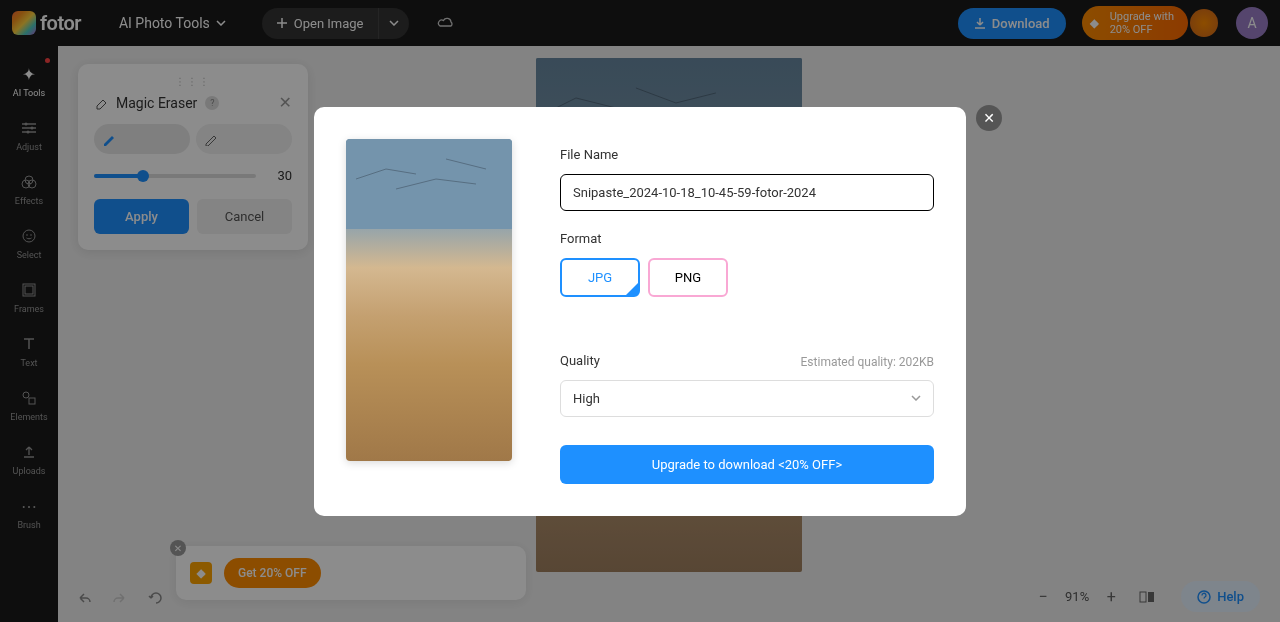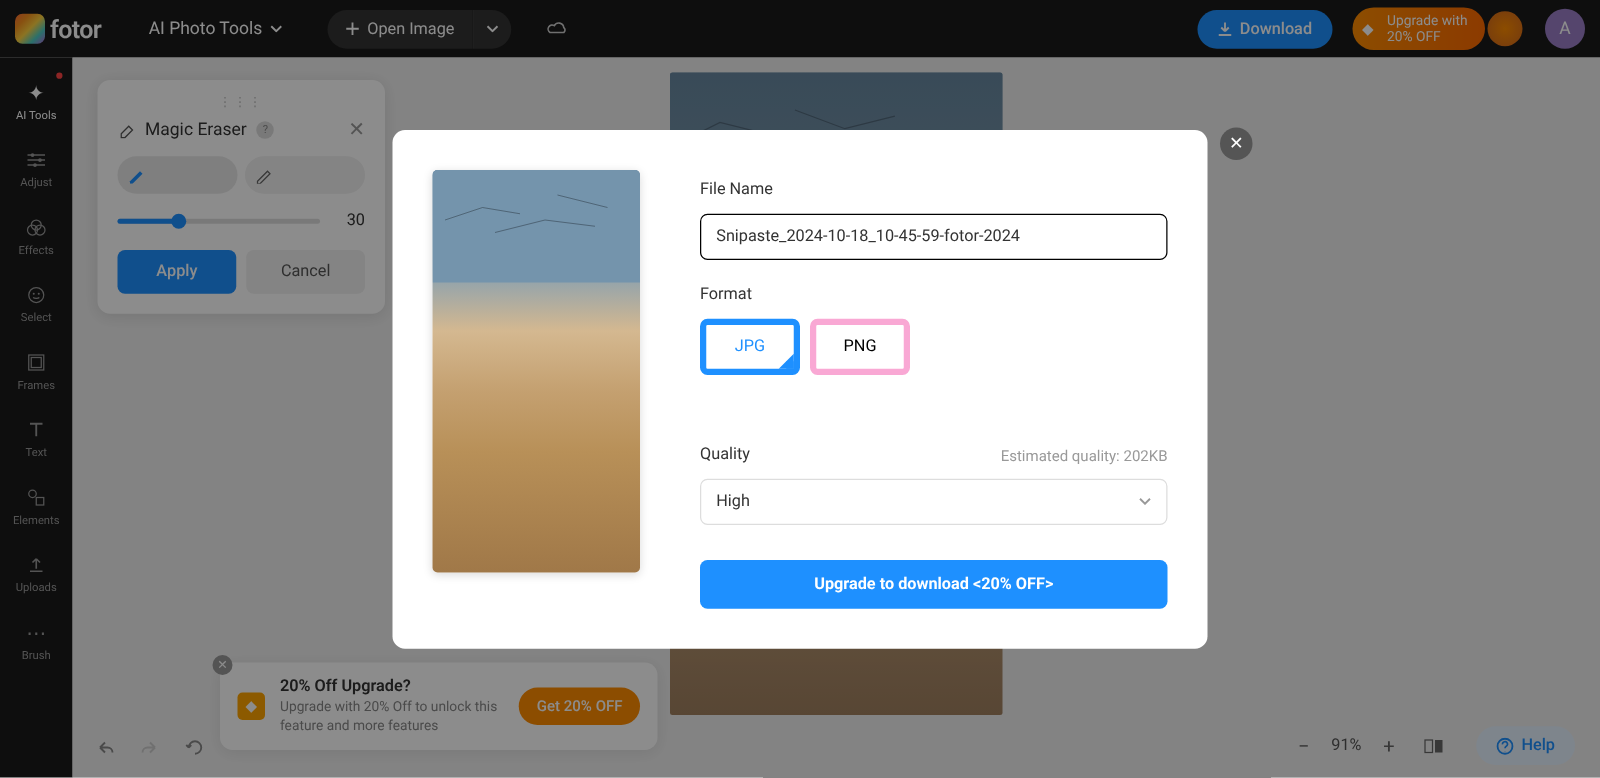--- a/index.html
+++ b/index.html
@@ -59,27 +59,27 @@
 
 
 .modal-overlay { position: absolute; inset: 0; background: rgba(0,0,0,0.45); display: flex; align-items: center; justify-content: center; z-index: 100; }
 .modal { width: 652px; background: #fff; border-radius: 10px; padding: 32px; display: flex; gap: 48px; position: relative; }
 .modal-close { position: absolute; top: -2px; right: -36px; width: 26px; height: 26px; border-radius: 50%; background: #555; color: #fff; border: none; font-size: 14px; cursor: pointer; display: flex; align-items: center; justify-content: center; }
 .modal-preview { width: 166px; height: 322px; border-radius: 4px; box-shadow: 0 2px 8px rgba(0,0,0,0.15); overflow: hidden; background: linear-gradient(180deg, #6888a0 0%, #88a0b0 25%, #d4b890 40%, #c4a070 55%, #b89058 70%, #a07848 100%); position: relative; }
 .modal-form { flex: 1; display: flex; flex-direction: column; gap: 8px; padding-top: 8px; }
 .form-label { font-size: 13px; color: #333; margin-bottom: 4px; }
 .form-input { width: 100%; padding: 10px 12px; border: 1px solid #000000; border-radius: 6px; font-size: 13px; color: #333; }
 .format-row { display: flex; gap: 8px; margin-bottom: 8px; }
-.format-btn { flex: 0 0 80px; padding: 10px; border: 5px solid #f9a8d4; background: #fff; border-radius: 6px; font-size: 13px; cursor: pointer; position: relative; }
+.format-btn { flex: 0 0 80px; padding: 10px; border: 2px solid #f9a8d4; background: #fff; border-radius: 6px; font-size: 13px; cursor: pointer; position: relative; }
 .format-btn.active { border-color: #1e90ff; color: #1e90ff; }
 .format-btn.active::after { content: ''; position: absolute; bottom: 0; right: 0; border: 6px solid transparent; border-bottom-color: #1e90ff; border-right-color: #1e90ff; }
 .quality-row { display: flex; justify-content: space-between; align-items: center; margin-top: 40px; }
 .quality-est { font-size: 12px; color: #999; }
 .select-box { width: 100%; padding: 10px 12px; border: 1px solid #ddd; border-radius: 6px; font-size: 13px; color: #333; background: #fff; display: flex; justify-content: space-between; align-items: center; cursor: pointer; margin-bottom: 20px; }
-.upgrade-download-btn { width: 100%; background: #1e90ff; color: #fff; border: none; padding: 12px; border-radius: 6px; font-size: 13px; cursor: pointer; font-weight: 700; }
+.upgrade-download-btn { width: 100%; background: #1e90ff; color: #fff; border: none; padding: 12px; border-radius: 6px; font-size: 13px; cursor: pointer; font-weight: 400; }
 
 
 .promo-card { position: absolute; left: 176px; bottom: 22px; width: 350px; background: #fff; border-radius: 10px; padding: 12px 14px; display: flex; align-items: center; gap: 12px; box-shadow: 0 2px 12px rgba(0,0,0,0.08); }
 .promo-close { position: absolute; top: -6px; left: -6px; width: 16px; height: 16px; border-radius: 50%; background: #999; color: #fff; border: none; font-size: 10px; cursor: pointer; }
 .promo-icon { width: 22px; height: 22px; background: #ffa500; border-radius: 4px; flex-shrink: 0; display: flex; align-items: center; justify-content: center; color: #fff; font-size: 12px; }
 .promo-text { flex: 1; }
 .promo-title { font-size: 13px; font-weight: 600; color: #333; margin-bottom: 2px; }
 .promo-desc { font-size: 11px; color: #888; line-height: 1.3; }
 .promo-btn { background: #ff8c00; color: #fff; border: none; padding: 8px 14px; border-radius: 18px; font-size: 12px; cursor: pointer; font-weight: 500; white-space: nowrap; }
 
@@ -263,24 +263,20 @@
   </div>
   <div class="panel-actions">
     <button class="apply-btn"><span>Apply</span></button>
     <button class="cancel-btn"><span>Cancel</span></button>
   </div>
 </div>
 
 <div class="promo-card">
   <button class="promo-close">✕</button>
   <div class="promo-icon">◆</div>
-  <div class="promo-text">
-    <div class="promo-title">20% Off Upgrade?</div>
-    <div class="promo-desc">Upgrade with 20% Off to unlock this feature and more features</div>
-  </div>
   <button class="promo-btn"><span>Get 20% OFF</span></button>
 </div>
 
 <div class="bottom-toolbar">
   <button class="tb-btn">
     <svg width="16" height="14" viewBox="0 0 16 14">
         <path d="M4 7l4-4M4 7l4 4M4 7h6a4 4 0 014 4" stroke="#888" fill="none" stroke-width="1.5"></path>
       </svg>
   </button>
   <button class="tb-btn">

